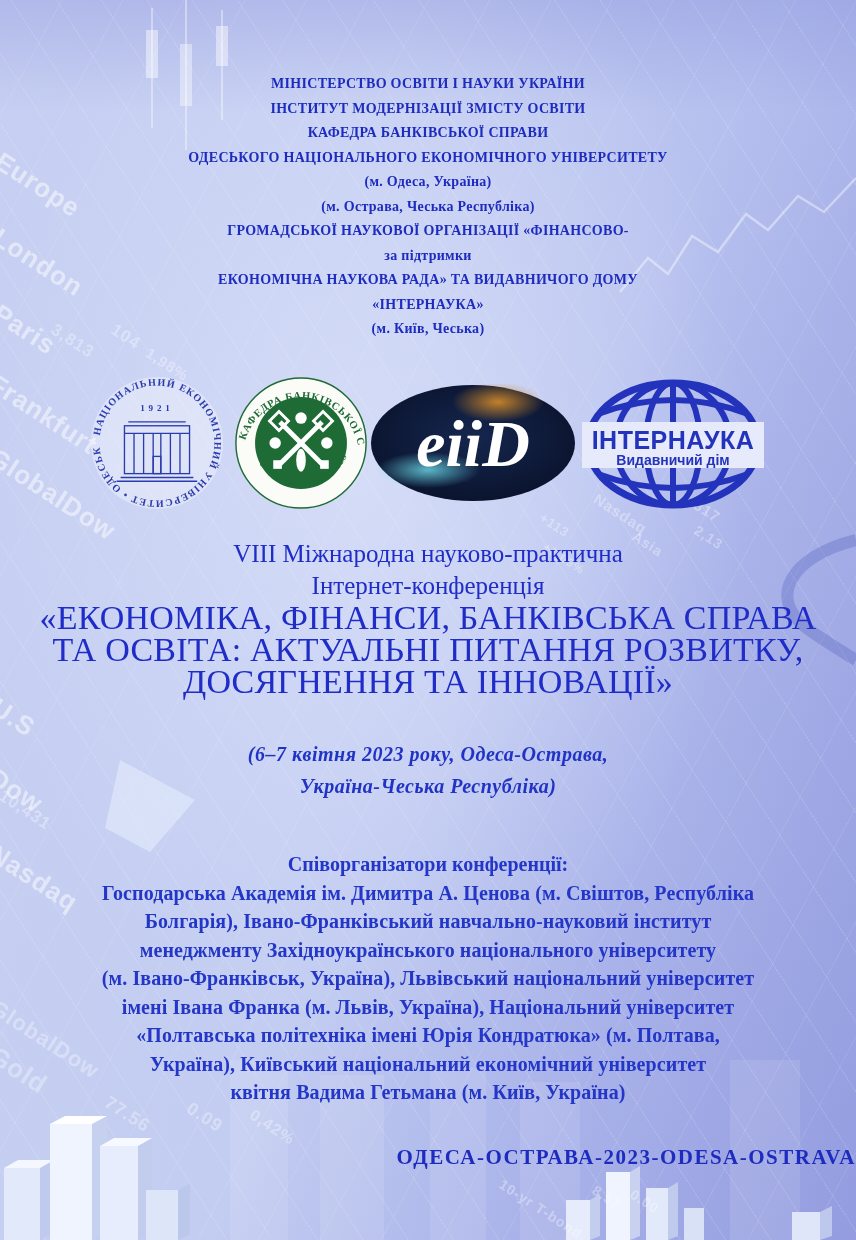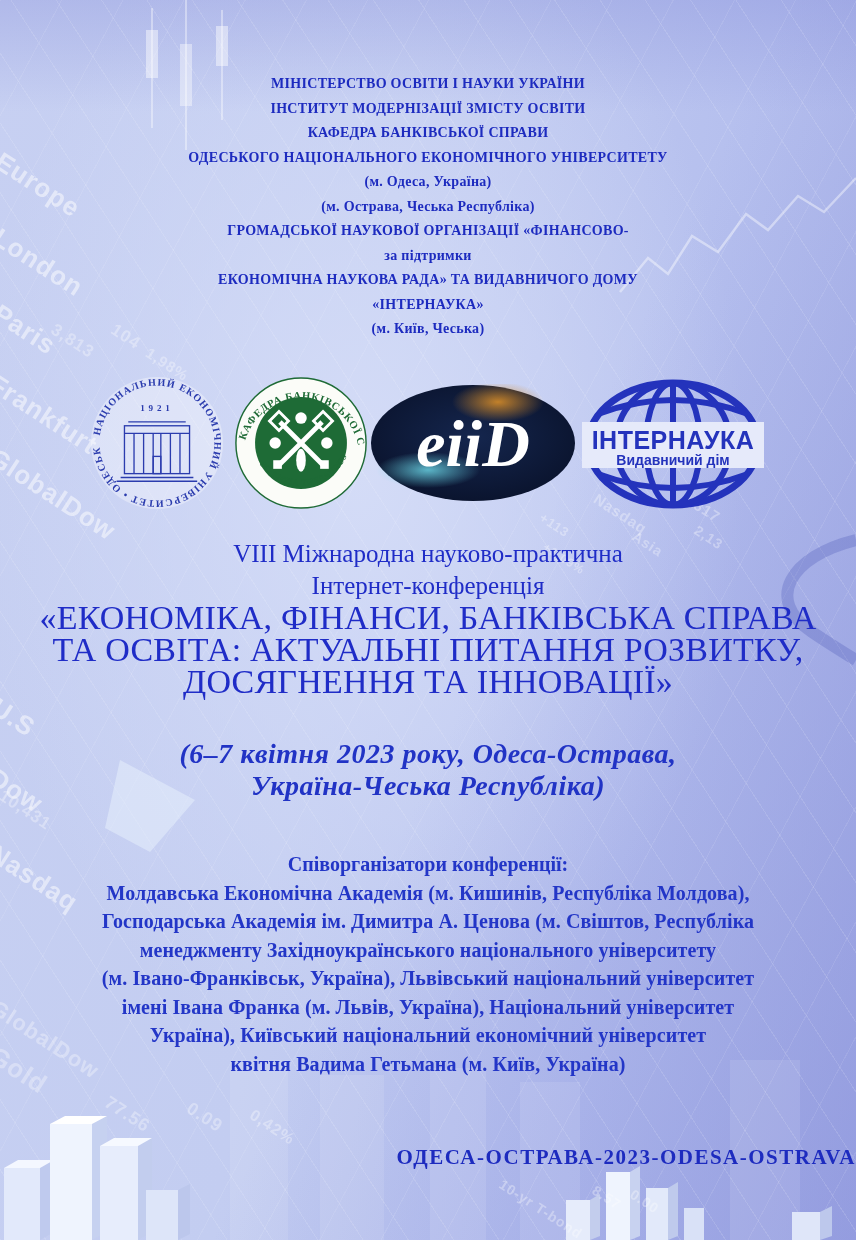--- a/index.html
+++ b/index.html
@@ -28,21 +28,21 @@
   .org-line{font-size:14px;}
   .org-line.small{font-size:14px;}
 
   .logos-row{position:absolute;top:376px;left:0;width:856px;height:134px;}
   .logo{position:absolute;}
 
   .title-block{top:538px;line-height:32px;color:#1f2cc7;font-weight:normal;}
   .title-intro{font-size:25px;}
   .title-main{font-size:34px;letter-spacing:0.2px;}
 
-  .date-block{top:738px;line-height:32px;color:#2133c5;font-weight:bold;font-style:italic;font-size:28px;letter-spacing:0.5px;}
+  .date-block{top:738px;line-height:32px;color:#2133c5;font-weight:bold;font-style:italic;font-size:20px;letter-spacing:0.5px;}
 
   .coorg-block{top:850px;line-height:28.5px;color:#2336c7;}
   .coorg-heading{font-size:20px;font-weight:bold;}
   .coorg-line{font-size:20px;font-weight:bold;letter-spacing:0.1px;}
 
   .footer-block{top:1145px;color:#1d2bbf;font-weight:bold;font-size:21px;letter-spacing:1.5px;text-align:right;}
 
   svg text{font-family:"Liberation Serif", serif;}
   .sans-svg{font-family:"Liberation Sans", sans-serif;}
 </style>
@@ -250,25 +250,26 @@
       <div class="title-main">ДОСЯГНЕННЯ ТА ІННОВАЦІЇ»</div>
     </div>
 
     <div class="center date-block">
       <div>(6–7 квітня 2023 року, Одеса-Острава,</div>
       <div>Україна-Чеська Республіка)</div>
     </div>
 
     <div class="center coorg-block">
       <div class="coorg-heading">Співорганізатори конференції:</div>
-      <div class="coorg-line">Молдавська Економічна Академія (м. Кишинів, Республіка Молдова),</div>
       <div class="coorg-line">Господарська Академія ім. Димитра А. Ценова (м. Свіштов, Республіка</div>
+      <div class="coorg-line">Болгарія), Івано-Франківський навчально-науковий інститут</div>
       <div class="coorg-line">менеджменту Західноукраїнського національного університету</div>
       <div class="coorg-line">(м. Івано-Франківськ, Україна), Львівський національний університет</div>
       <div class="coorg-line">імені Івана Франка (м. Львів, Україна), Національний університет</div>
+      <div class="coorg-line">«Полтавська політехніка імені Юрія Кондратюка» (м. Полтава,</div>
       <div class="coorg-line">Україна), Київський національний економічний університет</div>
       <div class="coorg-line">квітня Вадима Гетьмана (м. Київ, Україна)</div>
     </div>
 
     <div class="center footer-block">ОДЕСА-ОСТРАВА-2023-ODESA-OSTRAVA</div>
 
   </div>
 </div>
 
 </body></html>

